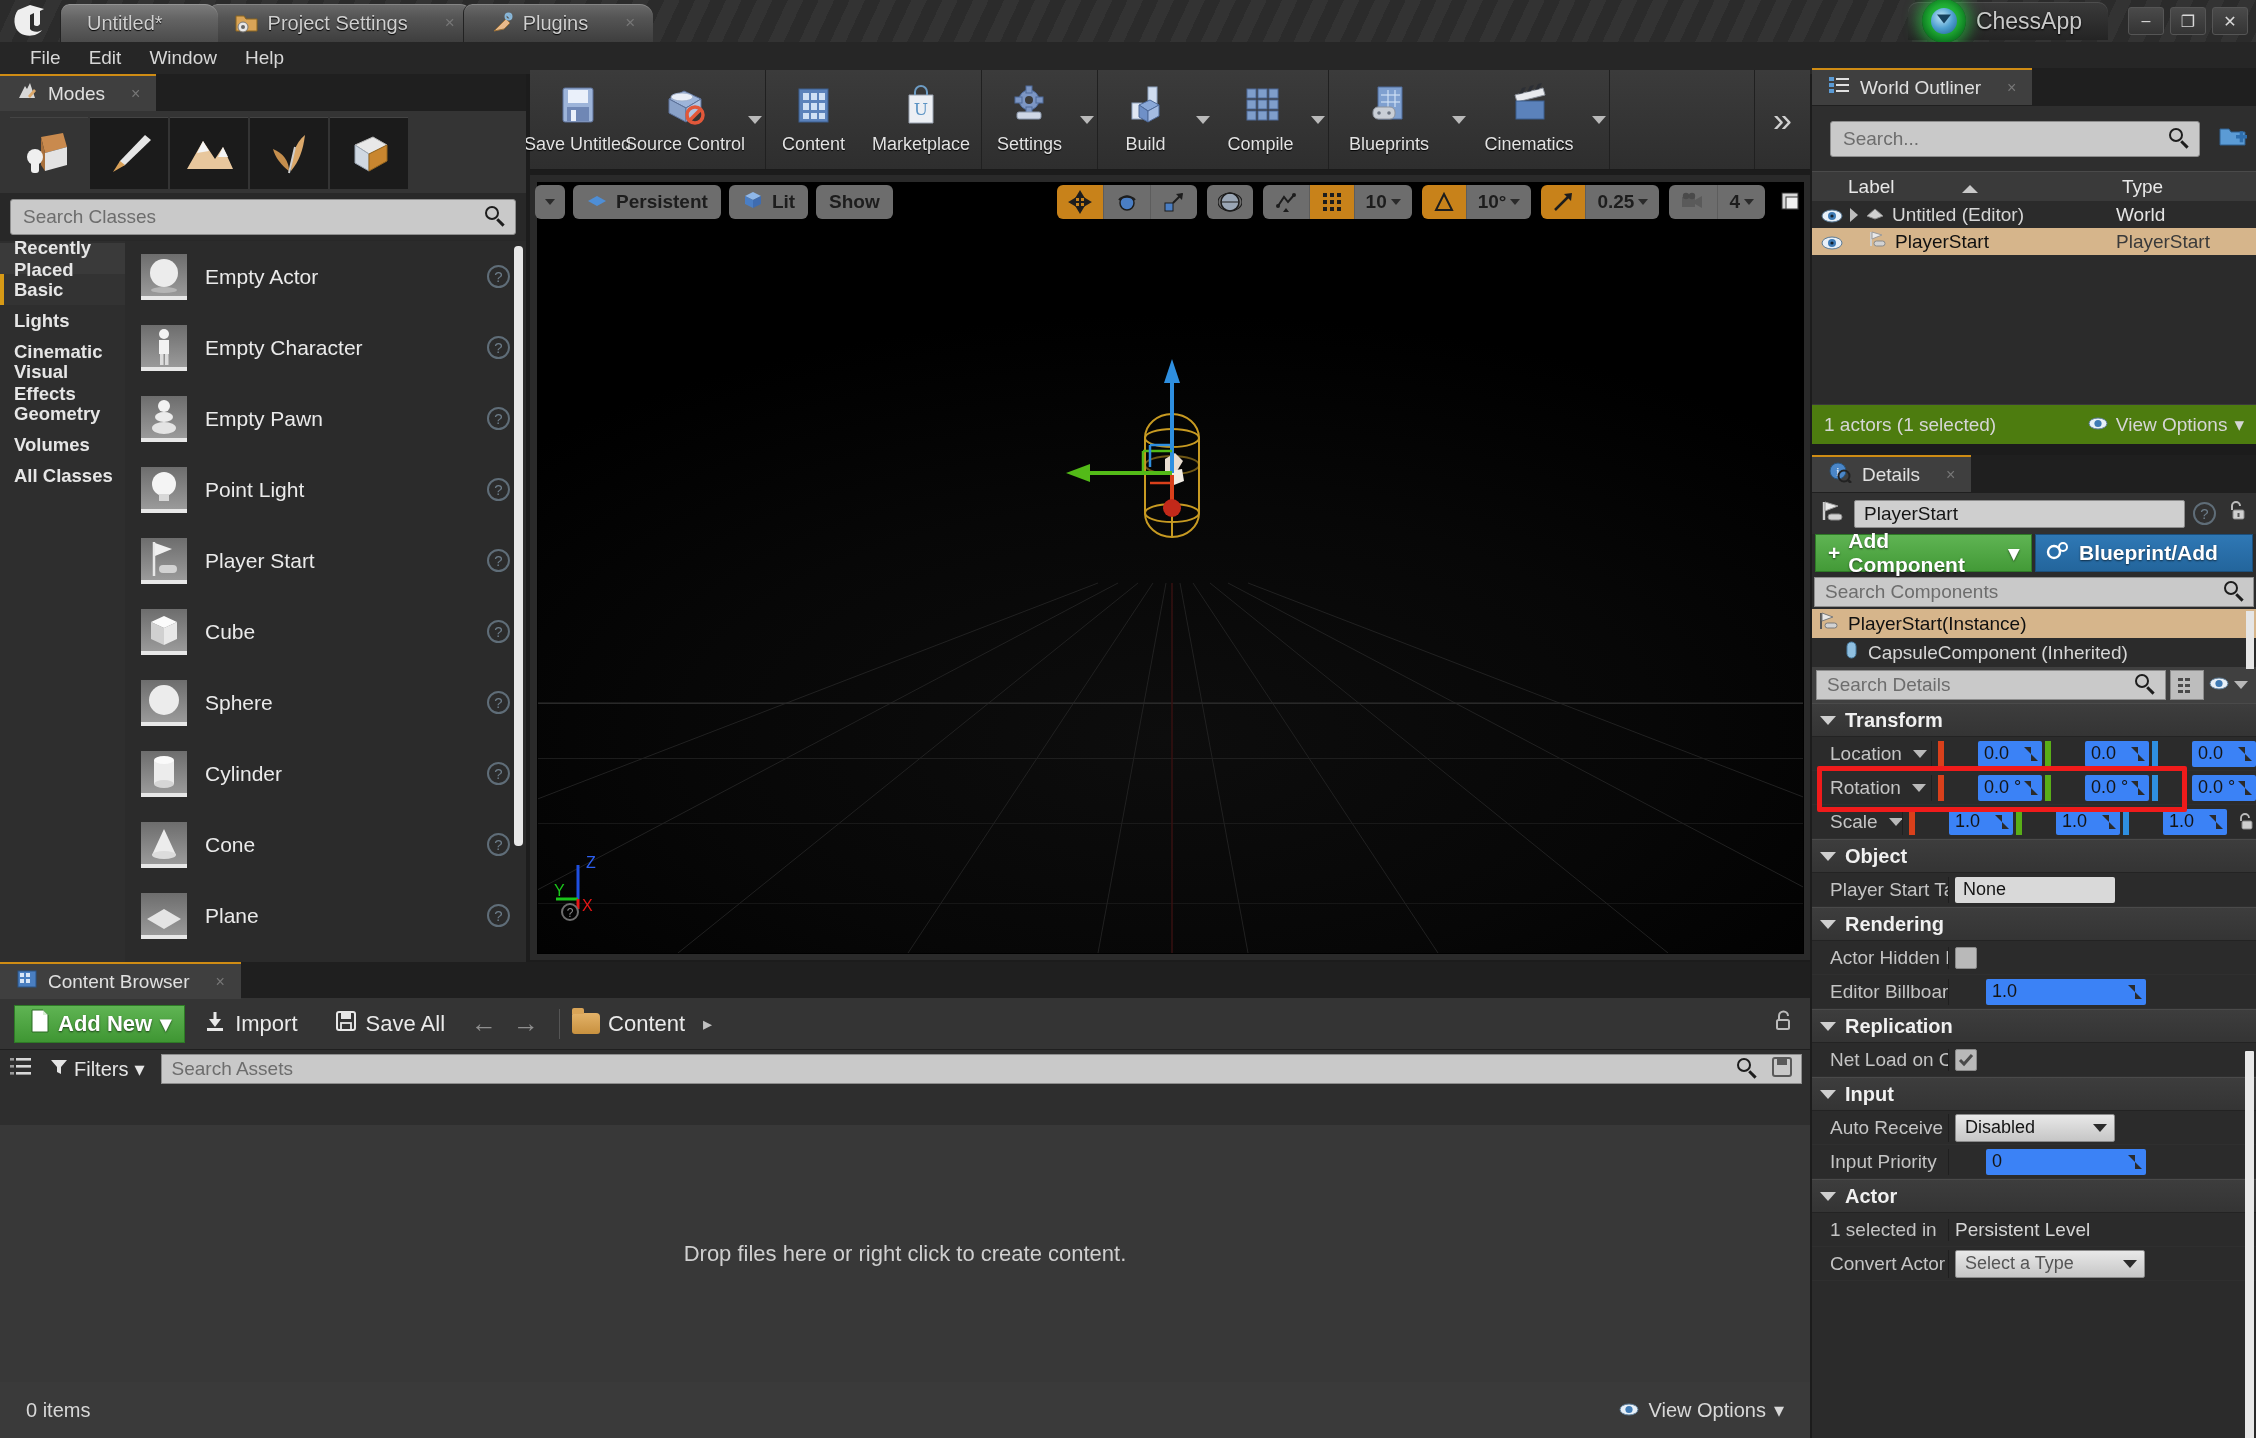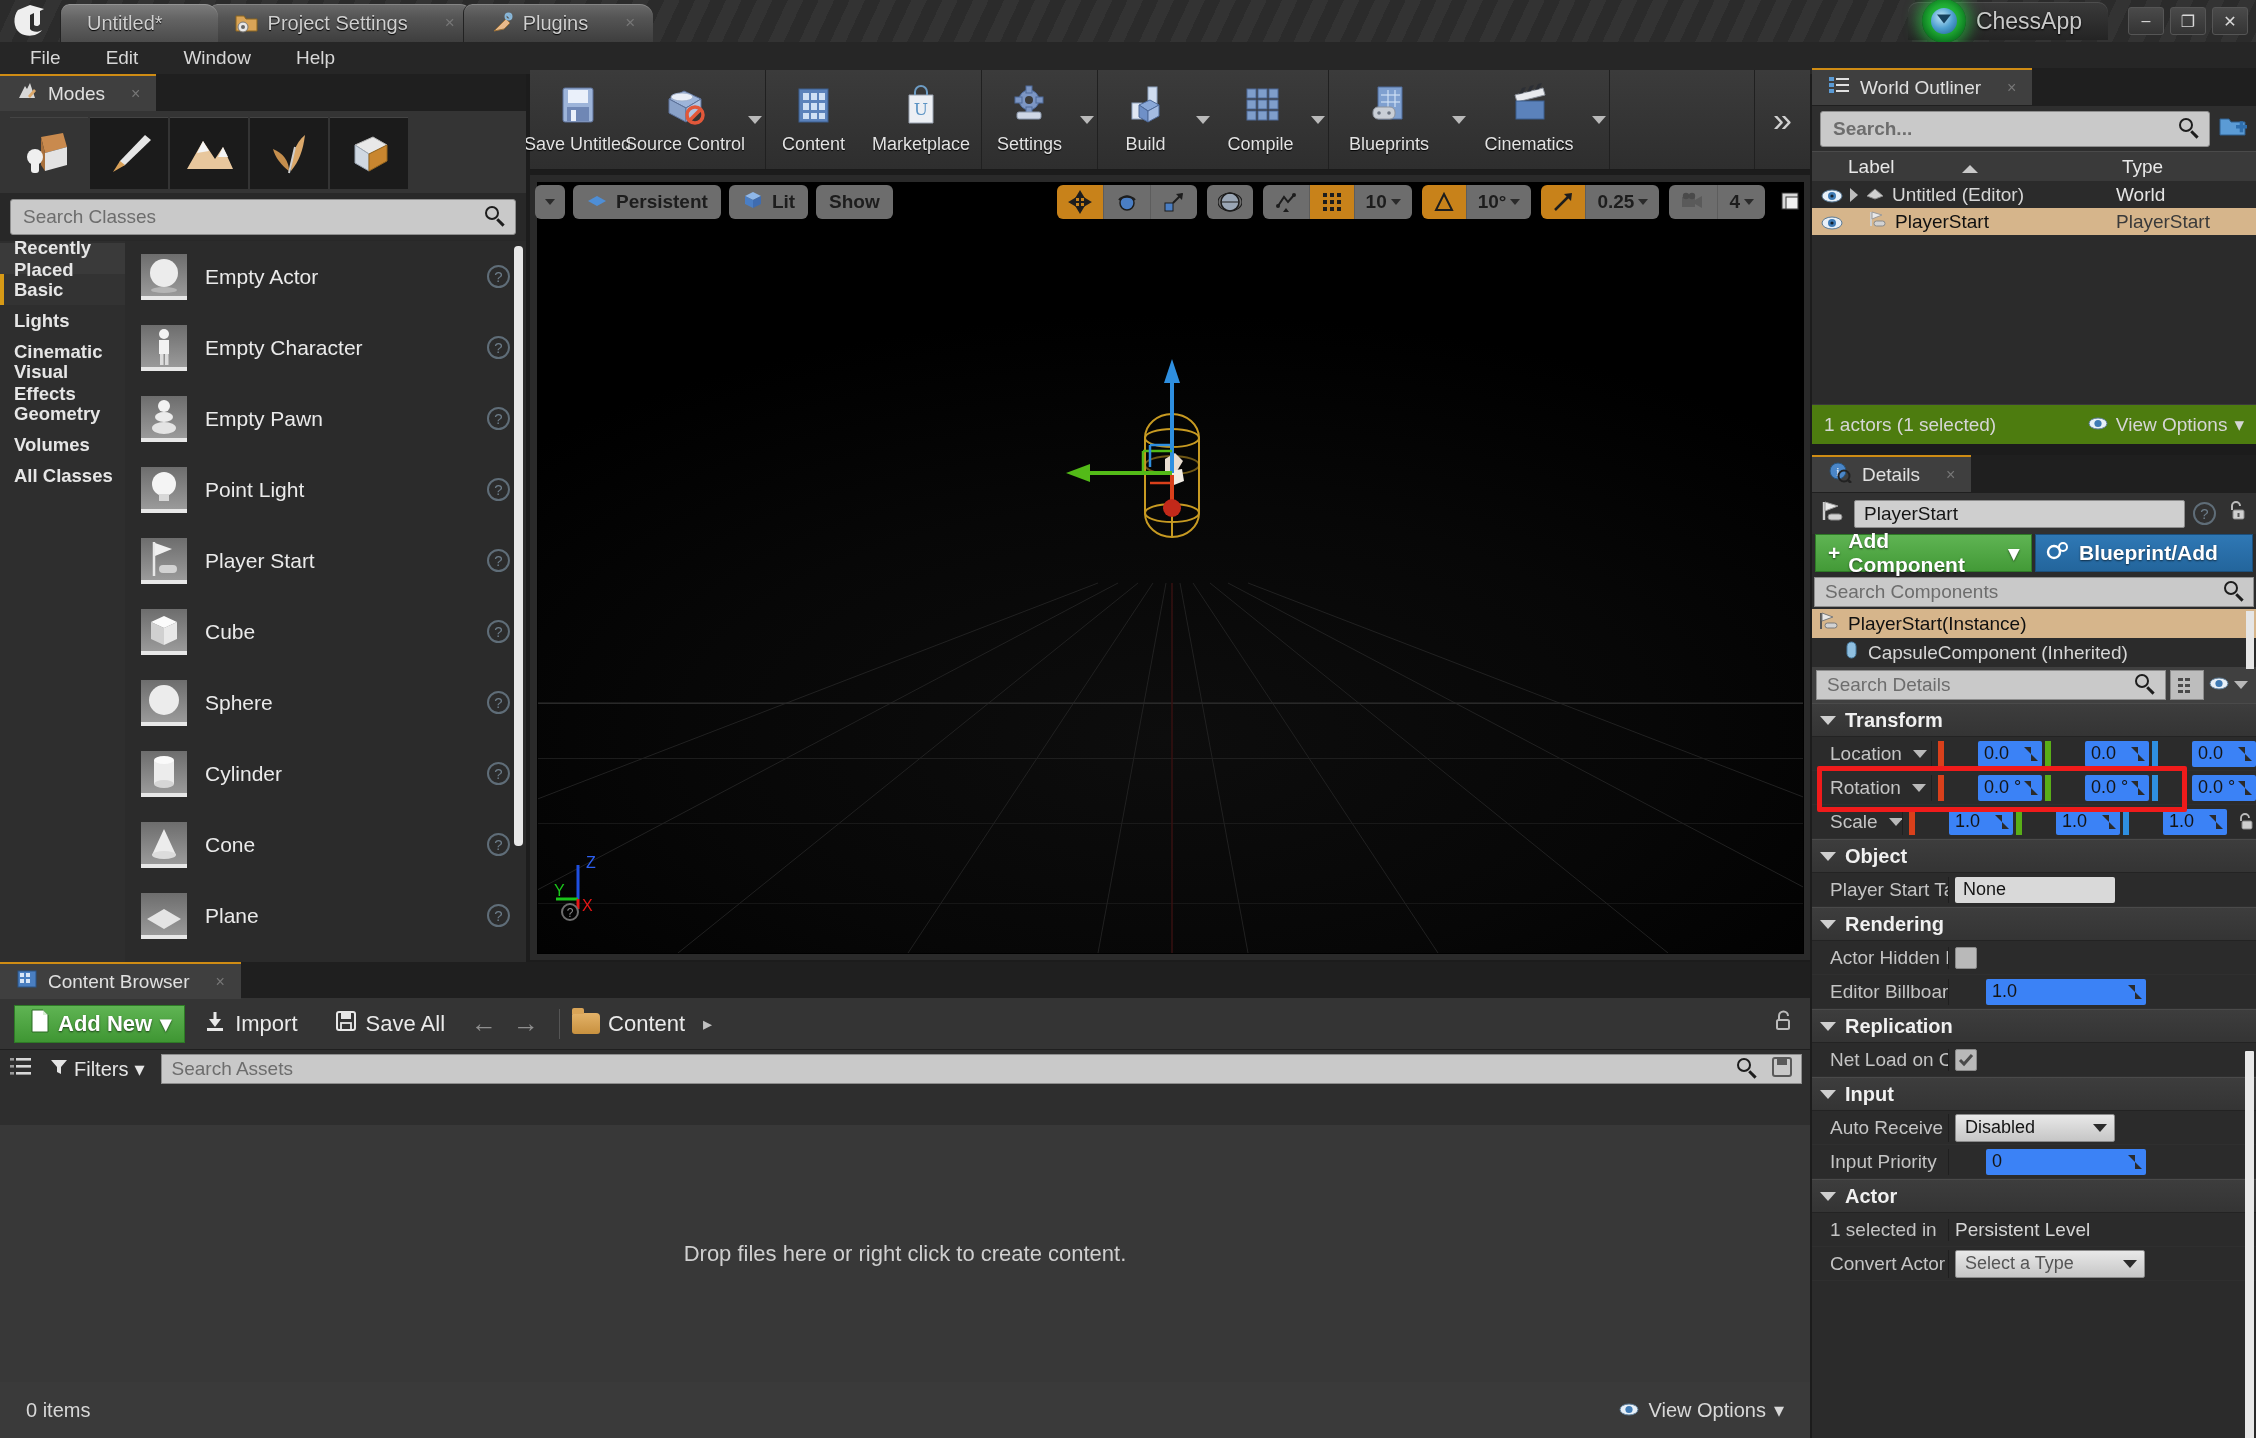--- a/index.html
+++ b/index.html
@@ -74,21 +74,21 @@
     width:36px;height:28px;margin-left:6px;
     background:linear-gradient(to bottom,#4a4a4a,#343434);
     border:1px solid #555; border-radius:3px;
     display:flex;align-items:center;justify-content:center;
     color:#d8d8d8; font-size:16px;
   }
 
   
   #menubar{
     position:absolute; left:0; top:42px; width:2256px; height:32px;
-    background:#262626; display:flex; align-items:center; padding-left:16px; gap:17px;
+    background:#262626; display:flex; align-items:center; padding-left:16px; gap:0;
   }
   .menuitem{ padding:3px 14px; font-size:19px; color:#d7d7d7; }
 
   
   #toolbar{
     position:absolute; left:530px; top:70px; width:1280px; height:100px;
     background:linear-gradient(to bottom,#3b3b3b,#2e2e2e);
     display:flex; align-items:stretch;
     border-bottom:1px solid #1a1a1a;
   }
@@ -1012,21 +1012,21 @@
               <rect x="8" y="15" width="13" height="2"></rect>
             </g>
           </svg>
       </span>
       <span>World Outliner</span>
       <span class="x">×</span>
     </div>
   </div>
 
   <div class="ol-searchrow">
-    <div class="ue-search" style="flex:1;margin:0;font-weight:bold;">
+    <div class="ue-search" style="flex:1;margin:10px;">
       <span class="ph">Search...</span>
       <span class="mag">
           <i></i>
           <b></b>
         </span>
     </div>
     <span>
       <svg width="30" height="26" viewBox="0 0 30 26">
           <path d="M2 5 h9 l2 3 h14 v13 h-25 z" fill="#5b9bd5" stroke="#2e5f8e"></path>
           <g fill="#2f6fae">

